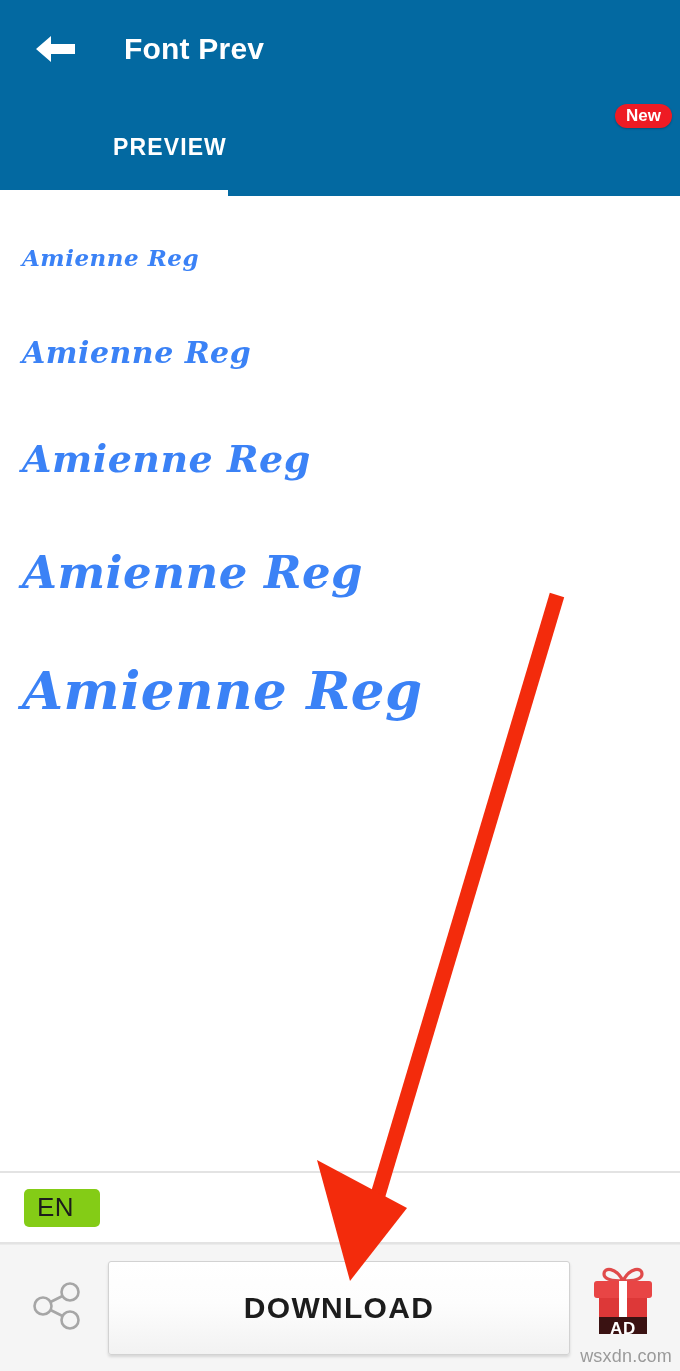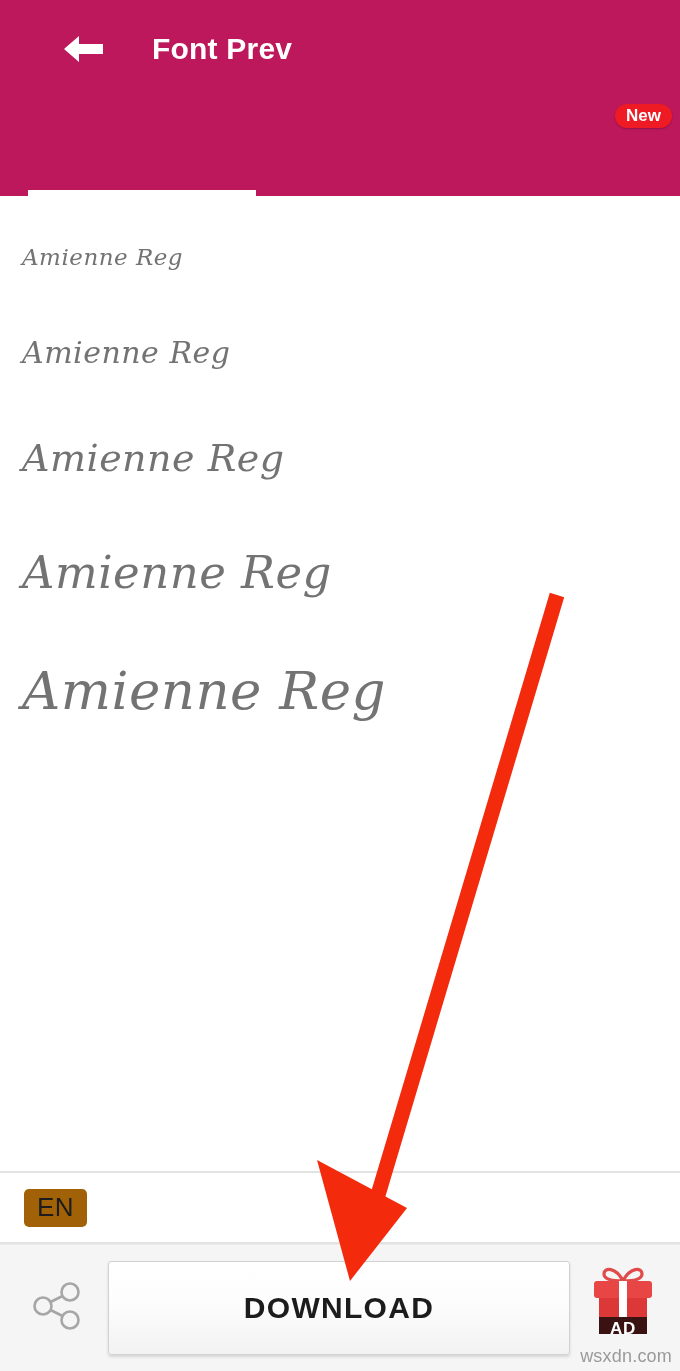--- a/index.html
+++ b/index.html
@@ -12,24 +12,23 @@
   #app {
     position: relative;
     width: 680px; height: 1371px;
     background: #ffffff;
     display: flex; flex-direction: column;
   }
 
   
   .appbar {
     position: relative;
-    background: #be185d;
+    background: #0369a1;
     height: 196px;
     flex: 0 0 196px;
-    padding-left: 28px;
   }
   .appbar-top {
     height: 98px;
     display: flex;
     align-items: center;
     padding-left: 26px;
   }
   .back-btn {
     width: 58px; height: 58px;
     display: flex; align-items: center; justify-content: center;
@@ -96,24 +95,24 @@
     position: relative;
     overflow: hidden;
   }
   .preview-list {
     padding-top: 16px;
   }
   .preview-row {
     display: flex;
     align-items: center;
     padding-left: 22px;
-    color: #737373;
+    color: #3b82f6;
     font-family: "DejaVu Serif", serif;
     font-style: italic;
-    font-weight: 400;
+    font-weight: 700;
     white-space: nowrap;
     letter-spacing: 0.5px;
   }
   .preview-row.s1 { height: 90px;  font-size: 23px; }
   .preview-row.s2 { height: 100px; font-size: 30px; }
   .preview-row.s3 { height: 112px; font-size: 38px; }
   .preview-row.s4 { height: 116px; font-size: 45px; }
   .preview-row.s5 { height: 120px; font-size: 53px; }
 
   
@@ -124,24 +123,24 @@
     height: 73px;
     border-top: 2px solid #e3e3e3;
     border-bottom: 2px solid #e3e3e3;
     display: flex;
     align-items: center;
     justify-content: space-between;
     padding: 0 22px 0 24px;
     background: #ffffff;
   }
   .lang-badge {
-    background: #a16207;
+    background: #84cc16;
     color: #1c1c1c;
     font-size: 26px;
-    padding: 5px 13px 7px 13px;
+    padding: 5px 26px 7px 13px;
     border-radius: 5px;
     line-height: 1;
     letter-spacing: 0.5px;
   }
   .file-size {
     color: #1c1c1c;
     font-size: 31px;
     letter-spacing: 0.2px;
   }
 
@@ -218,20 +217,23 @@
           <svg width="46" height="34" viewBox="0 0 46 34" aria-hidden="true">
             <path d="M4 17 L19 4 L19 12 L43 12 L43 22 L19 22 L19 30 Z" fill="#ffffff"></path>
           </svg>
         </span>
       </div>
       <div class="appbar-title">Font Prev</div>
     </div>
 
     <div class="tabs">
 
+      <div class="tab active">
+        <span class="tab-label">PREVIEW</span>
+      </div>
 
 
       <div class="tab">
         <span class="new-badge">New</span>
       </div>
 
       <div class="tab-indicator"></div>
     </div>
   </div>
 

